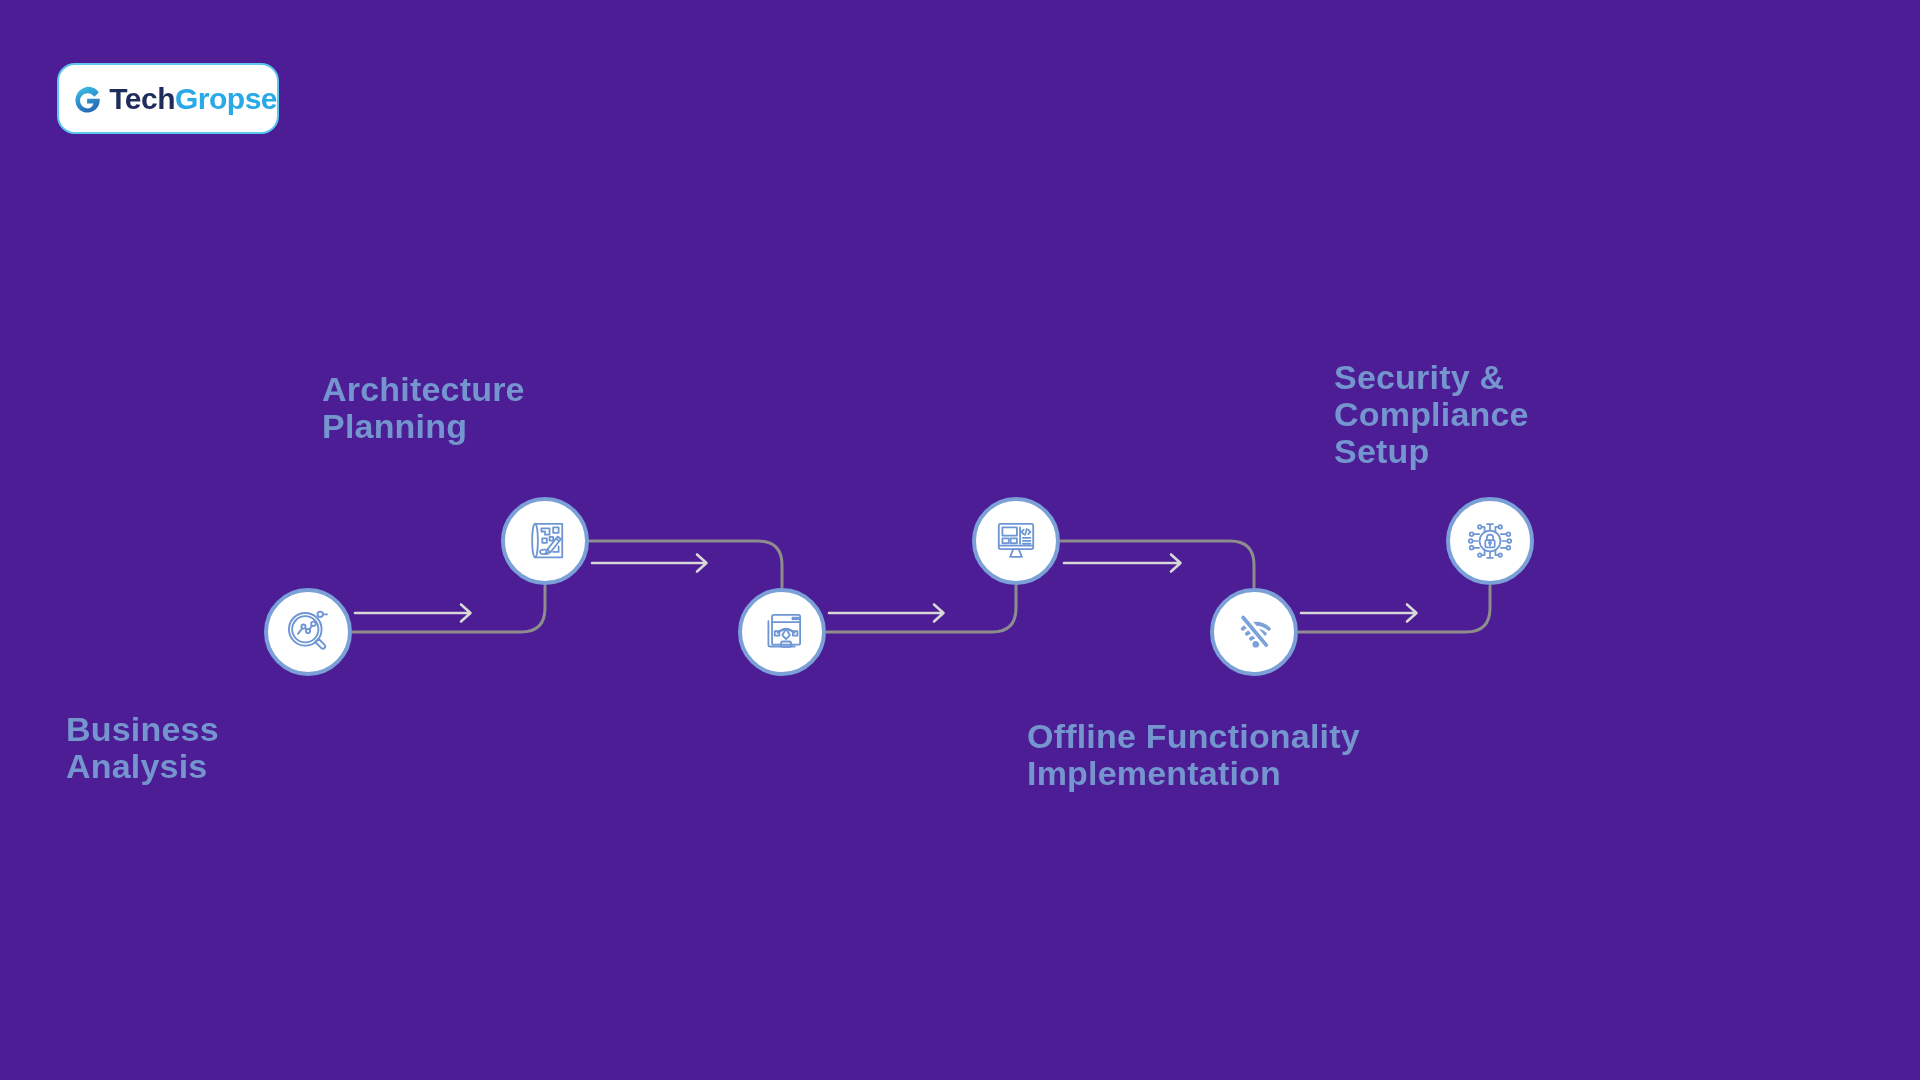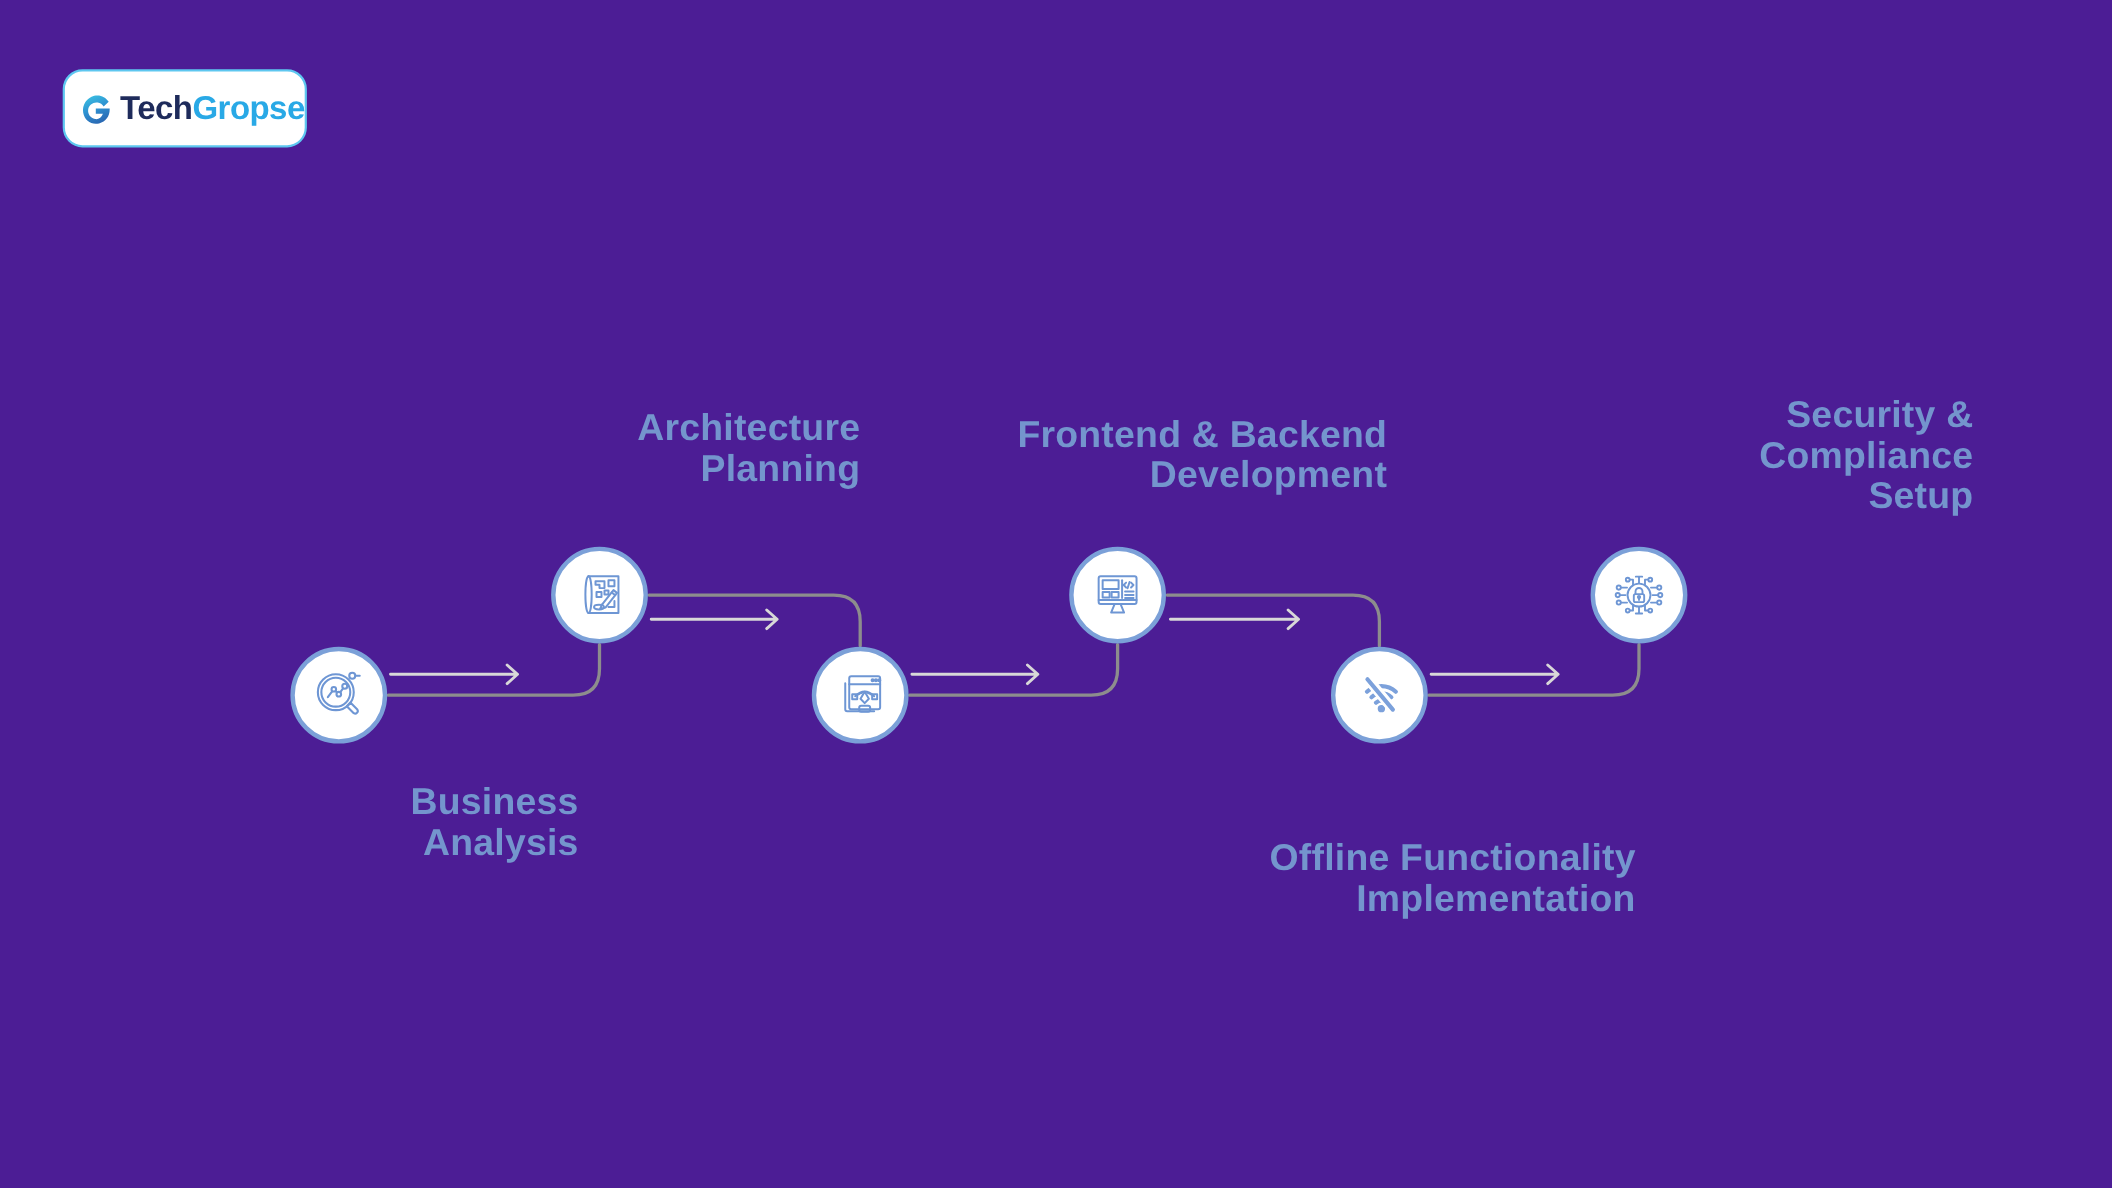--- a/index.html
+++ b/index.html
@@ -20,21 +20,21 @@
   .wires{position:absolute;left:0;top:0;z-index:1;}
   
   .step-circle{
     position:absolute;width:88px;height:88px;box-sizing:border-box;
     border:4px solid #7ba0d8;border-radius:50%;background:#fff;
     display:flex;align-items:center;justify-content:center;z-index:2;
   }
   .step-circle svg{display:block;}
   
   .step-label{
-    position:absolute;width:460px;text-align:right;z-index:2;
+    position:absolute;width:460px;text-align:left;z-index:2;
     font-size:34px;line-height:37px;font-weight:bold;color:#7495cd;
     white-space:pre-line;letter-spacing:0.2px;
   }
 </style>
 </head>
 <body>
 
 <div class="stage">
 
   <div class="logo-box">
@@ -138,36 +138,34 @@
         <rect x="17" y="29" width="7" height="5.5"></rect>
         <rect x="26" y="29" width="7" height="5.5"></rect>
         <path d="M36.5 17 V35"></path>
         <path d="M40.5 19.5 l-2.4 2.4 2.4 2.4"></path>
         <path d="M45.5 19.5 l2.4 2.4 -2.4 2.4"></path>
         <path d="M44 18.8 l-2 6.4"></path>
         <path d="M39.5 28.5 h8.5 M39.5 31.8 h8.5 M39.5 35 h8.5"></path>
       </g>
     </svg>
   </div>
-  <div class="step-label" style="left:801px;top:377px;">Frontend &amp; Backend
-Development</div>
 
   <div class="step-circle" style="left:1210px;top:588px;">
     <svg width="58" height="58" viewBox="0 0 64 64">
       <g stroke="#7ca1db" stroke-width="4.2" fill="none" stroke-linecap="round" stroke-linejoin="round">
         <path d="M28.5 39.5 a8 8 0 0 1 11 0"></path>
         <path d="M24 34 a15 15 0 0 1 20 0"></path>
         <path d="M19.5 28.5 a21.5 21.5 0 0 1 29 0"></path>
         <circle cx="34" cy="45.5" r="1.6" fill="#7ca1db"></circle>
       </g>
       <path d="M18.5 13.5 L47 48" stroke="#ffffff" stroke-width="10" fill="none" stroke-linecap="round"></path>
       <path d="M20 16 L45.5 46.5" stroke="#7ca1db" stroke-width="4.2" fill="none" stroke-linecap="round"></path>
     </svg>
   </div>
-  <div class="step-label" style="left:1027px;top:718px;margin-top:44px;">Offline Functionality
+  <div class="step-label" style="left:1027px;top:718px;">Offline Functionality
 Implementation</div>
 
   <div class="step-circle" style="left:1446px;top:497px;">
     <svg width="58" height="58" viewBox="0 0 64 64">
       <g stroke="#6e96d4" stroke-width="1.9" fill="none" stroke-linecap="round" stroke-linejoin="round">
         <circle cx="32" cy="32" r="11.5"></circle>
         <path d="M28.5 31 v-2.6 a3.5 3.5 0 0 1 7 0 V31"></path>
         <rect x="26.8" y="31" width="10.4" height="8" rx="1.6"></rect>
         <circle cx="32" cy="34" r="1.2"></circle>
         <path d="M32 35.2 V37"></path>

